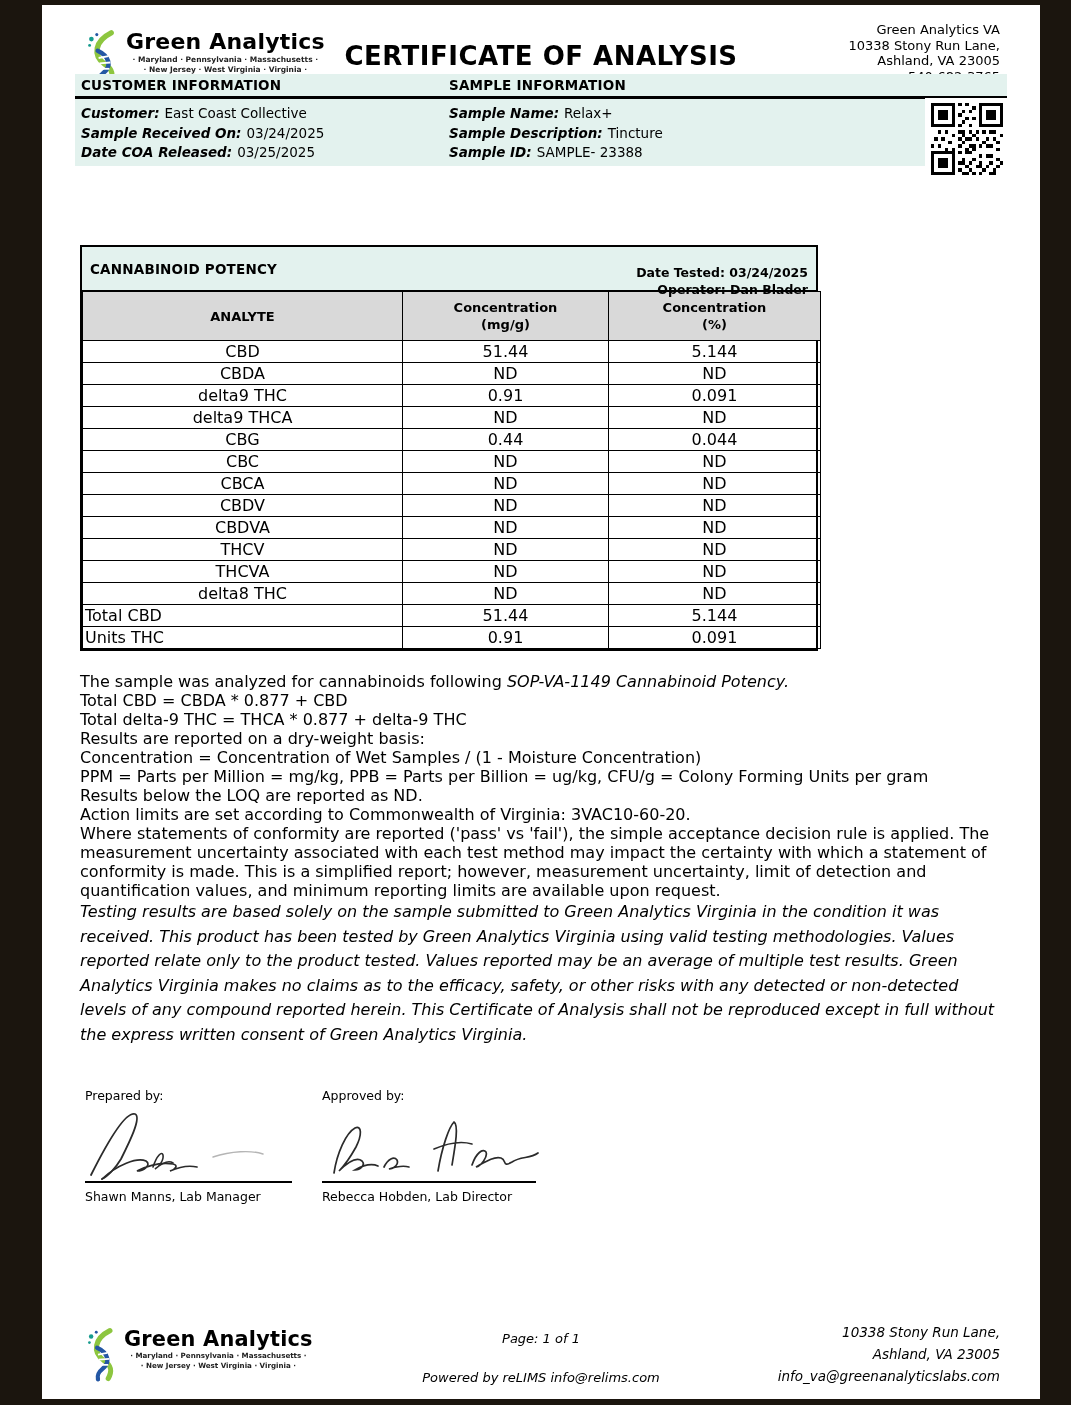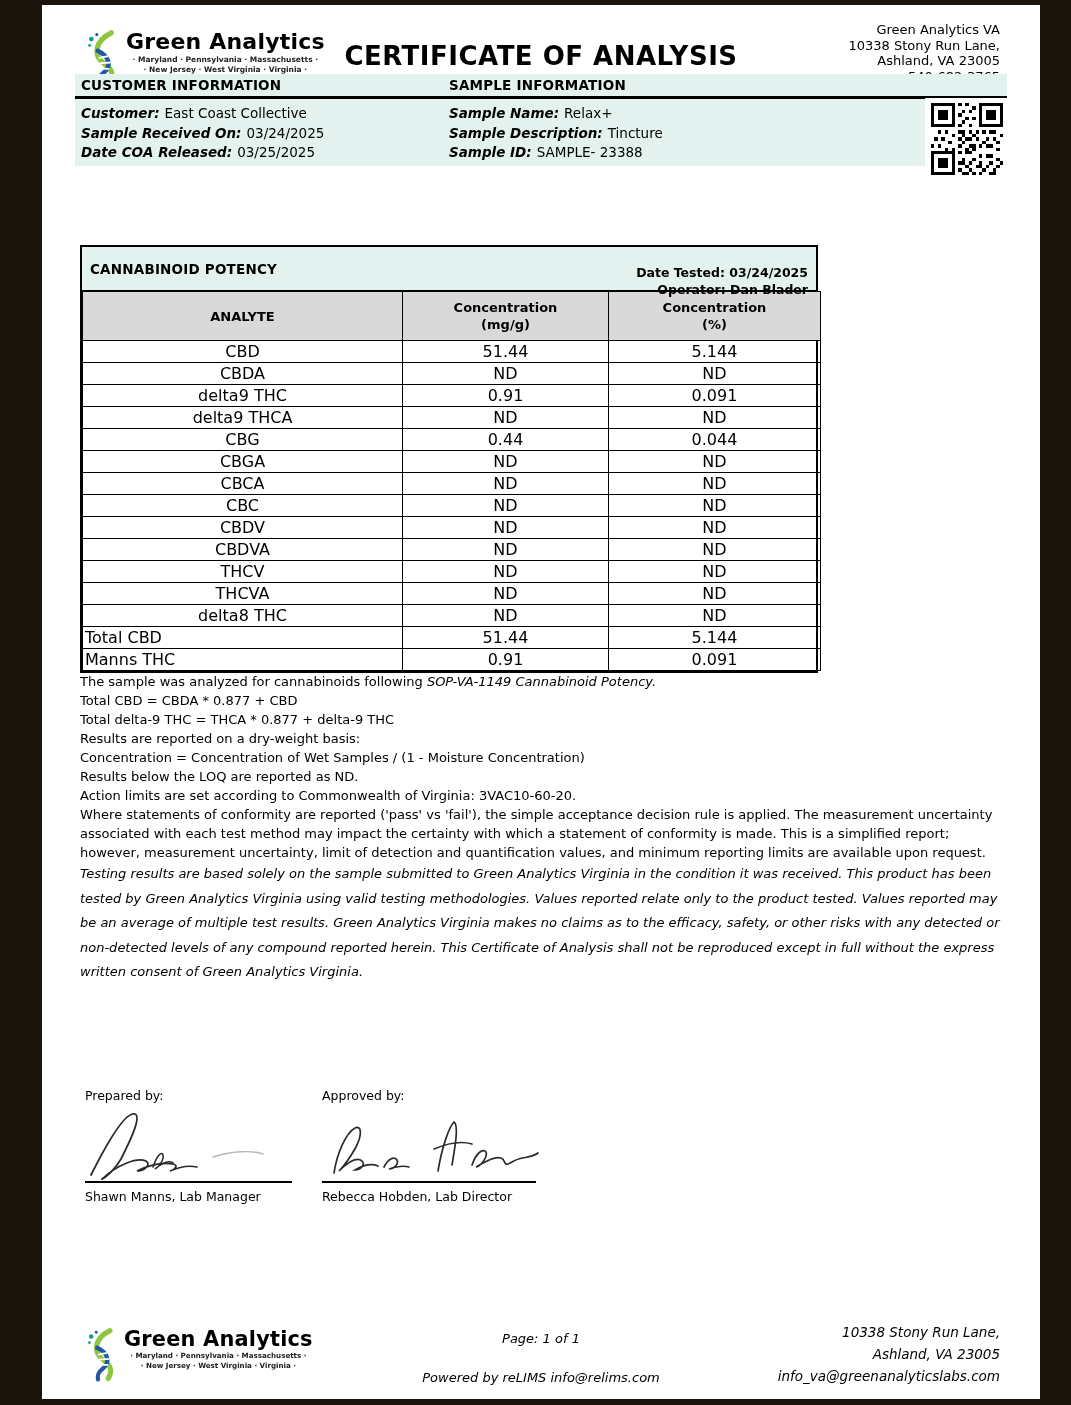--- a/index.html
+++ b/index.html
@@ -37,21 +37,21 @@
   .potency-head{background:var(--band-mint);display:flex;justify-content:space-between;align-items:center;padding:5px 8px;height:44px;border-bottom:1px solid #000;}
   .potency-title{font-size:13.5px;font-weight:bold;letter-spacing:0.2px;}
   .potency-meta{text-align:right;font-size:12.5px;font-weight:bold;line-height:17px;margin-top:25px;}
   table.potency{border-collapse:collapse;width:100%;table-layout:fixed;}
   table.potency col.c1{width:320px;} table.potency col.c2{width:206px;} table.potency col.c3{width:212px;}
   table.potency th{background:var(--header-gray);font-size:13px;font-weight:bold;border:1px solid #000;padding:7px 2px;line-height:17px;}
   table.potency td{border:1px solid #000;font-size:16px;text-align:center;height:20px;padding:1px 2px;}
   table.potency tr.total td:first-child{text-align:left;padding-left:2px;}
 
   
-  .notes{position:absolute;left:38px;top:667px;width:926px;font-size:13px;line-height:19px;}
+  .notes{position:absolute;left:38px;top:667px;width:926px;font-size:16px;line-height:19px;}
   .notes p{margin:0;}
   .mb17{margin-bottom:17px;} .mb14{margin-bottom:15px;} .mb12{margin-bottom:12px;}
   .mb10{margin-bottom:10px;} .mb9{margin-bottom:9px;} .mb7{margin-bottom:7px;} .mb1{margin-bottom:1px;}
   .italic{font-style:italic;}
   .disclaimer{font-style:italic;line-height:24.5px;}
 
   
   .signatures{position:absolute;left:43px;top:1055px;font-size:12.5px;}
   .sig-col{position:absolute;top:0;margin-top:28px;}
   .sig-col.prepared{left:0;width:250px;}
@@ -254,31 +254,26 @@
             <td>delta9 THCA</td>
             <td>ND</td>
             <td>ND</td>
           </tr>
         <tr>
             <td>CBG</td>
             <td>0.44</td>
             <td>0.044</td>
           </tr>
         <tr>
-            <td>CBGA</td>
+            <td>CBC</td>
             <td>ND</td>
             <td>ND</td>
           </tr>
         <tr>
             <td>CBCA</td>
-            <td>ND</td>
-            <td>ND</td>
-          </tr>
-        <tr>
-            <td>CBC</td>
             <td>ND</td>
             <td>ND</td>
           </tr>
         <tr>
             <td>CBDV</td>
             <td>ND</td>
             <td>ND</td>
           </tr>
         <tr>
             <td>CBDVA</td>
@@ -299,34 +294,35 @@
             <td>delta8 THC</td>
             <td>ND</td>
             <td>ND</td>
           </tr>
         <tr class="total">
             <td>Total CBD</td>
             <td>51.44</td>
             <td>5.144</td>
           </tr>
         <tr class="total">
-            <td>Manns THC</td>
+            <td>Units THC</td>
             <td>0.91</td>
             <td>0.091</td>
           </tr>
       </tbody>
     </table>
   </div>
 
   <div class="notes">
     <p class="mb17"><span>The sample was analyzed for cannabinoids following </span><span class="italic">SOP-VA-1149 Cannabinoid Potency.</span></p>
     <p class="mb1">Total CBD = CBDA * 0.877 + CBD</p>
     <p class="mb14">Total delta-9 THC = THCA * 0.877 + delta-9 THC</p>
     <p class="mb1">Results are reported on a dry-weight basis:</p>
     <p class="mb12">Concentration = Concentration of Wet Samples / (1 - Moisture Concentration)</p>
+    <p class="mb7">PPM = Parts per Million = mg/kg,  PPB = Parts per Billion = ug/kg, CFU/g = Colony Forming Units per gram</p>
     <p class="mb10">Results below the LOQ are reported as ND.</p>
     <p class="mb9">Action limits are set according to Commonwealth of Virginia: 3VAC10-60-20.</p>
     <p class="mb10">Where statements of conformity are reported ('pass' vs 'fail'), the simple acceptance decision rule is applied. The measurement uncertainty associated with each test method may impact the certainty with which a statement of conformity is made. This is a simplified report; however, measurement uncertainty, limit of detection and quantification values, and minimum reporting limits are available upon request.</p>
     <p class="disclaimer">Testing results are based solely on the sample submitted to Green Analytics Virginia in the condition it was received. This product has been tested by Green Analytics Virginia using valid testing methodologies. Values reported relate only to the product tested. Values reported may be an average of multiple test results. Green Analytics Virginia makes no claims as to the efficacy, safety, or other risks with any detected or non-detected levels of any compound reported herein. This Certificate of Analysis shall not be reproduced except in full without the express written consent of Green Analytics Virginia.</p>
   </div>
 
   <div class="signatures">
     <div class="sig-col prepared">
       <div class="sig-label">Prepared by:</div>
       <div class="sig-art">

